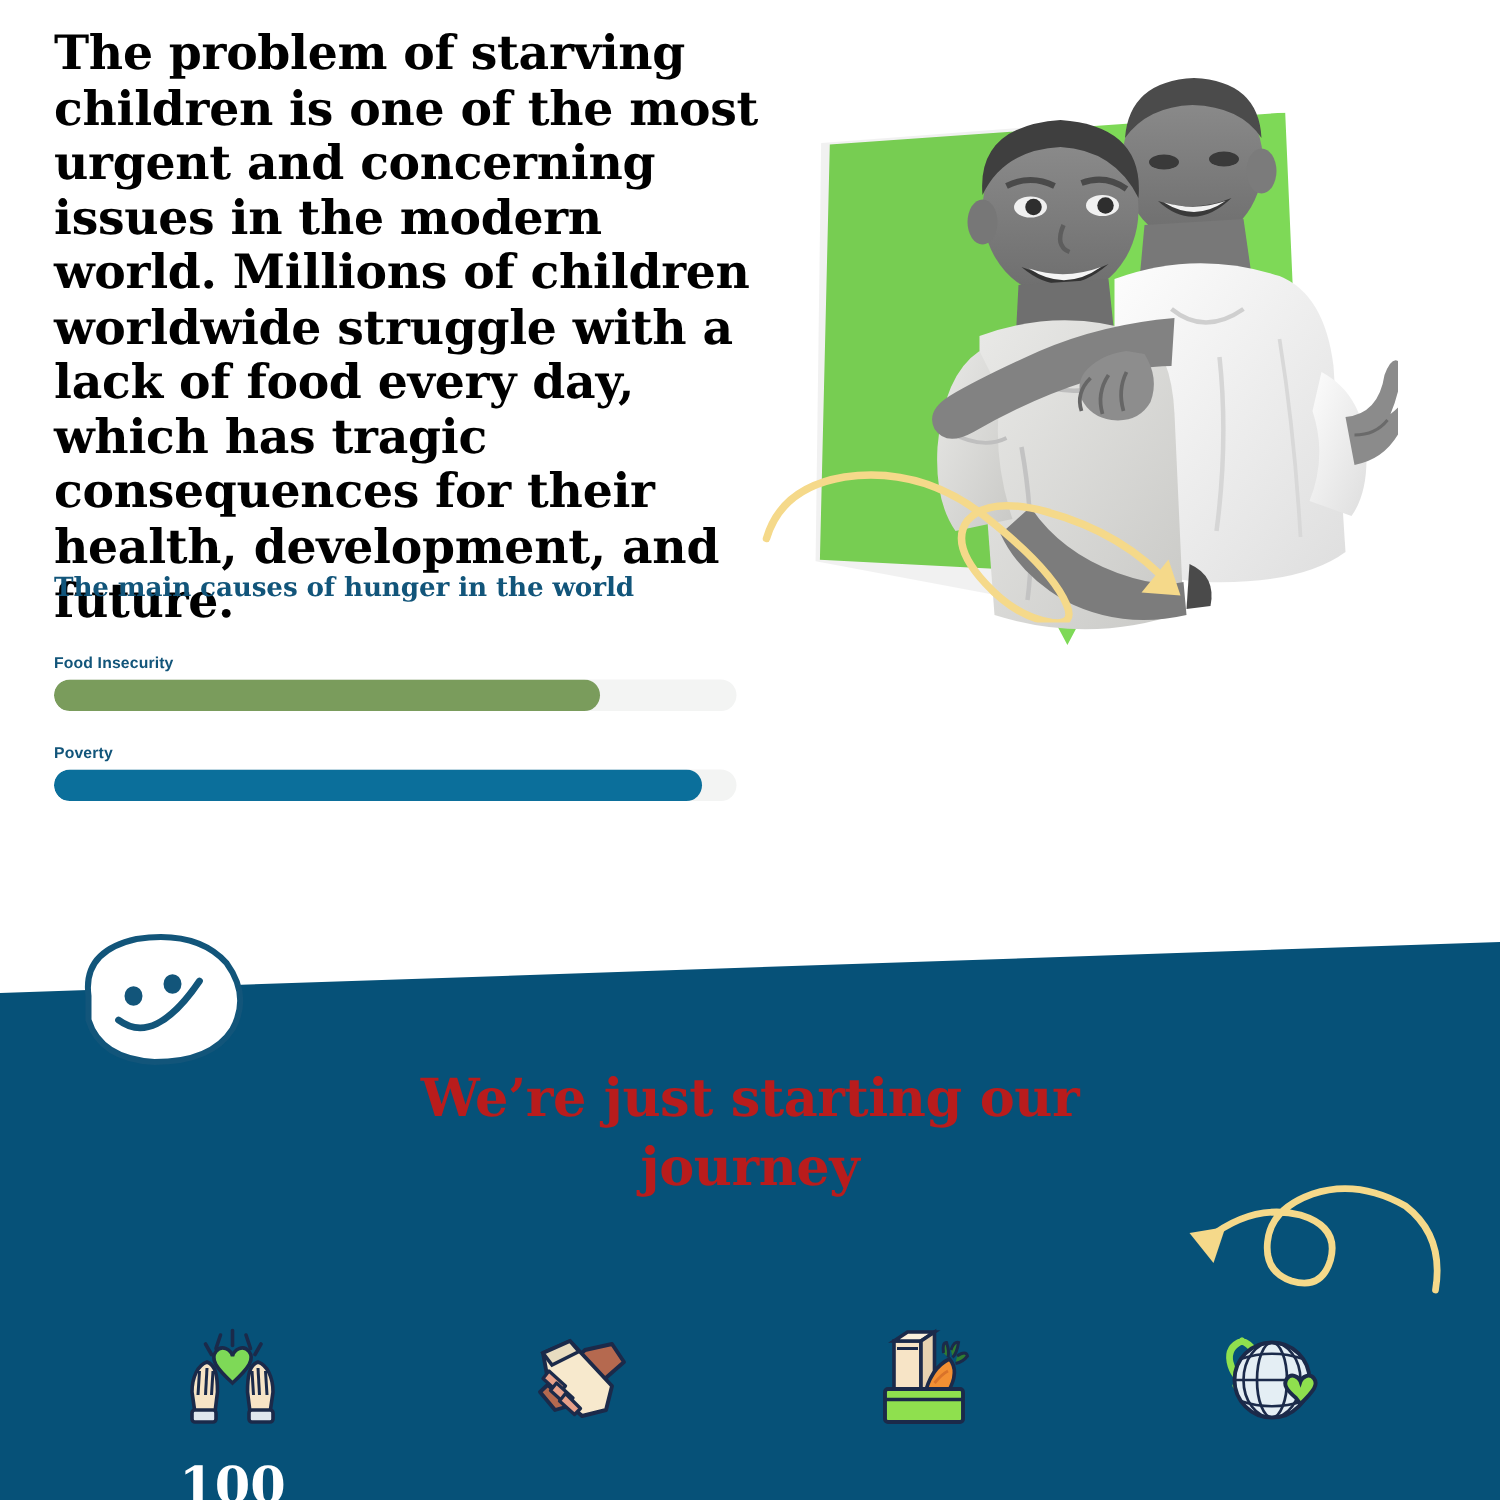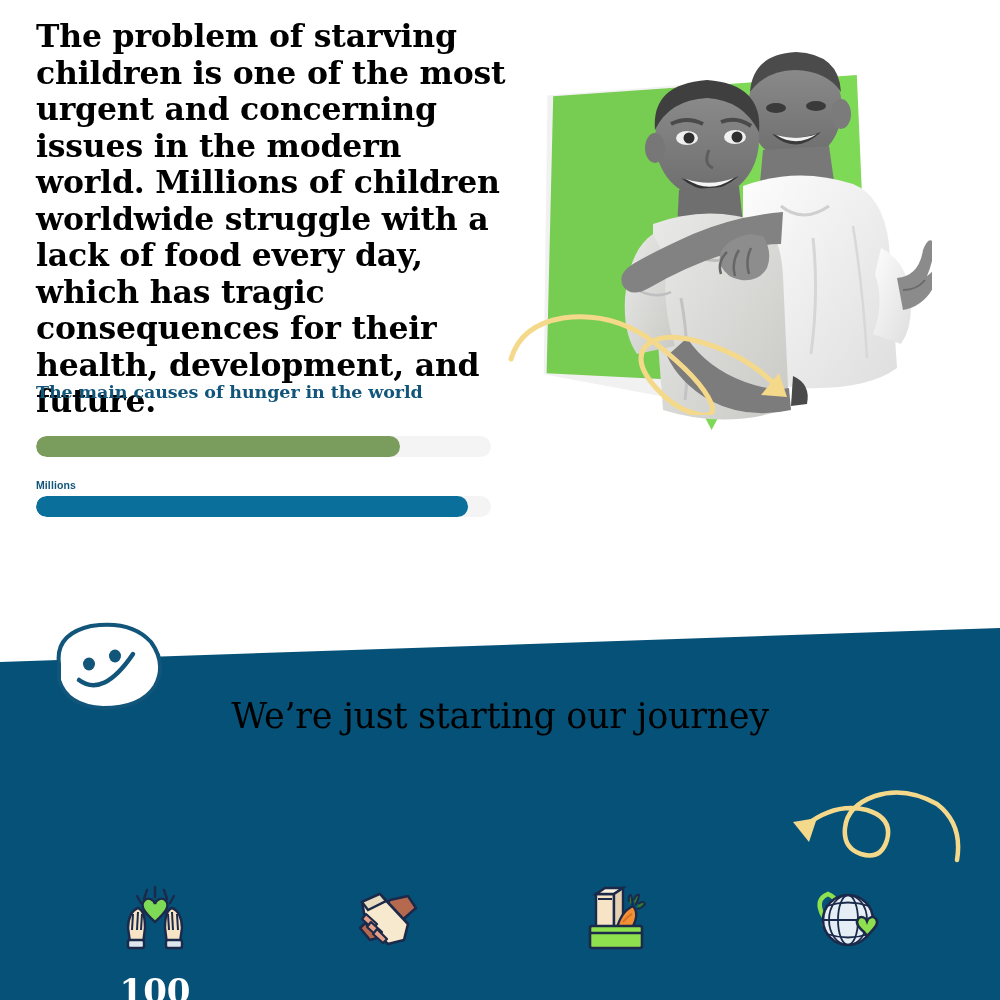--- a/index.html
+++ b/index.html
@@ -118,28 +118,28 @@
   }
 
   #smiley {
     position:absolute;
     left:47px; top:620px;
     width:122px; height:90px;
   }
 
   #journey-title {
     position:absolute;
-    left:230px; top:693px;
+    left:230px; top:710px;
     width:540px;
     text-align:center;
     font-family:"DejaVu Serif", serif;
-    font-weight:400;
+    font-weight:700;
     font-size:35px;
     line-height:46px;
-    color:#000000;
+    color:#b91c1c;
     letter-spacing:-0.3px;
   }
 
   #arrow-blue {
     position:absolute;
     left:775px; top:782px;
     width:190px; height:90px;
   }
 
   
@@ -177,27 +177,28 @@
 
   <div id="hero-text">
     <h1 id="headline">The problem of starving children is one of the most urgent and concerning issues in the modern world. Millions of children worldwide struggle with a lack of food every day, which has tragic consequences for their health, development, and future.</h1>
   </div>
 
   <h2 id="subhead">The main causes of hunger in the world</h2>
 
   <div id="bars">
 
     <div class="bar-block">
+      <div class="bar-label">Food Insecurity</div>
       <div class="bar-track">
         <div class="bar-fill" style="width:80%; background:#7a9c5c;"></div>
       </div>
     </div>
 
     <div class="bar-block">
-      <div class="bar-label">Millions</div>
+      <div class="bar-label">Poverty</div>
       <div class="bar-track">
         <div class="bar-fill" style="width:95%; background:#0b6f9b;"></div>
       </div>
     </div>
 
   </div>
 
   <div id="collage">
 
     <div id="green-shape"></div>

